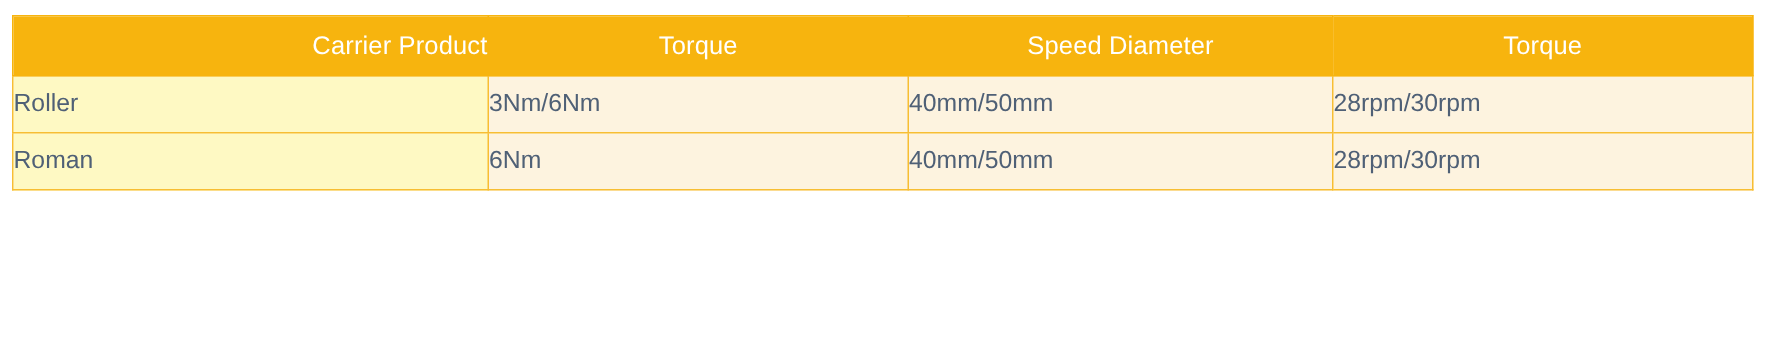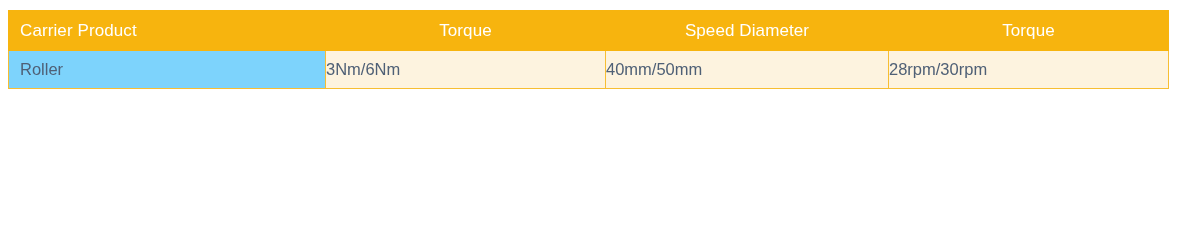--- a/index.html
+++ b/index.html
@@ -38,41 +38,40 @@
     background: #F7B40E;
     color: #ffffff;
     font-size: 17px;
     font-weight: 400;
     letter-spacing: 0.1px;
     border: 1px solid #F7B40E;
     padding: 0;
     box-sizing: border-box;
   }
   thead th.h-left {
-    text-align: left;
+    text-align: right;
     padding-left: 11px;
   }
   thead th.h-center {
     text-align: center;
   }
 
   tbody td {
     height: 38px;
     border: 1px solid #F7BE33;
     padding: 0;
     box-sizing: border-box;
     font-size: 16.5px;
     font-weight: 400;
     color: #4F6076;
     background: #FDF3DF;
   }
   tbody td.name-cell {
-    background: #7dd3fc;
+    background: #fef9c3;
     text-align: left;
-    padding-left: 11px;
   }
   tbody td.val-cell {
     text-align: left;
   }
 </style>
 </head>
 <body>
 
 <div class="spec-table-wrap">
   <table class="spec-table">
@@ -90,15 +89,21 @@
         <th class="h-center">Torque</th>
       </tr>
     </thead>
     <tbody>
       <tr>
         <td class="name-cell">Roller</td>
         <td class="val-cell">3Nm/6Nm</td>
         <td class="val-cell">40mm/50mm</td>
         <td class="val-cell">28rpm/30rpm</td>
       </tr>
+      <tr>
+        <td class="name-cell">Roman</td>
+        <td class="val-cell">6Nm</td>
+        <td class="val-cell">40mm/50mm</td>
+        <td class="val-cell">28rpm/30rpm</td>
+      </tr>
     </tbody>
   </table>
 </div>
 
 </body></html>

